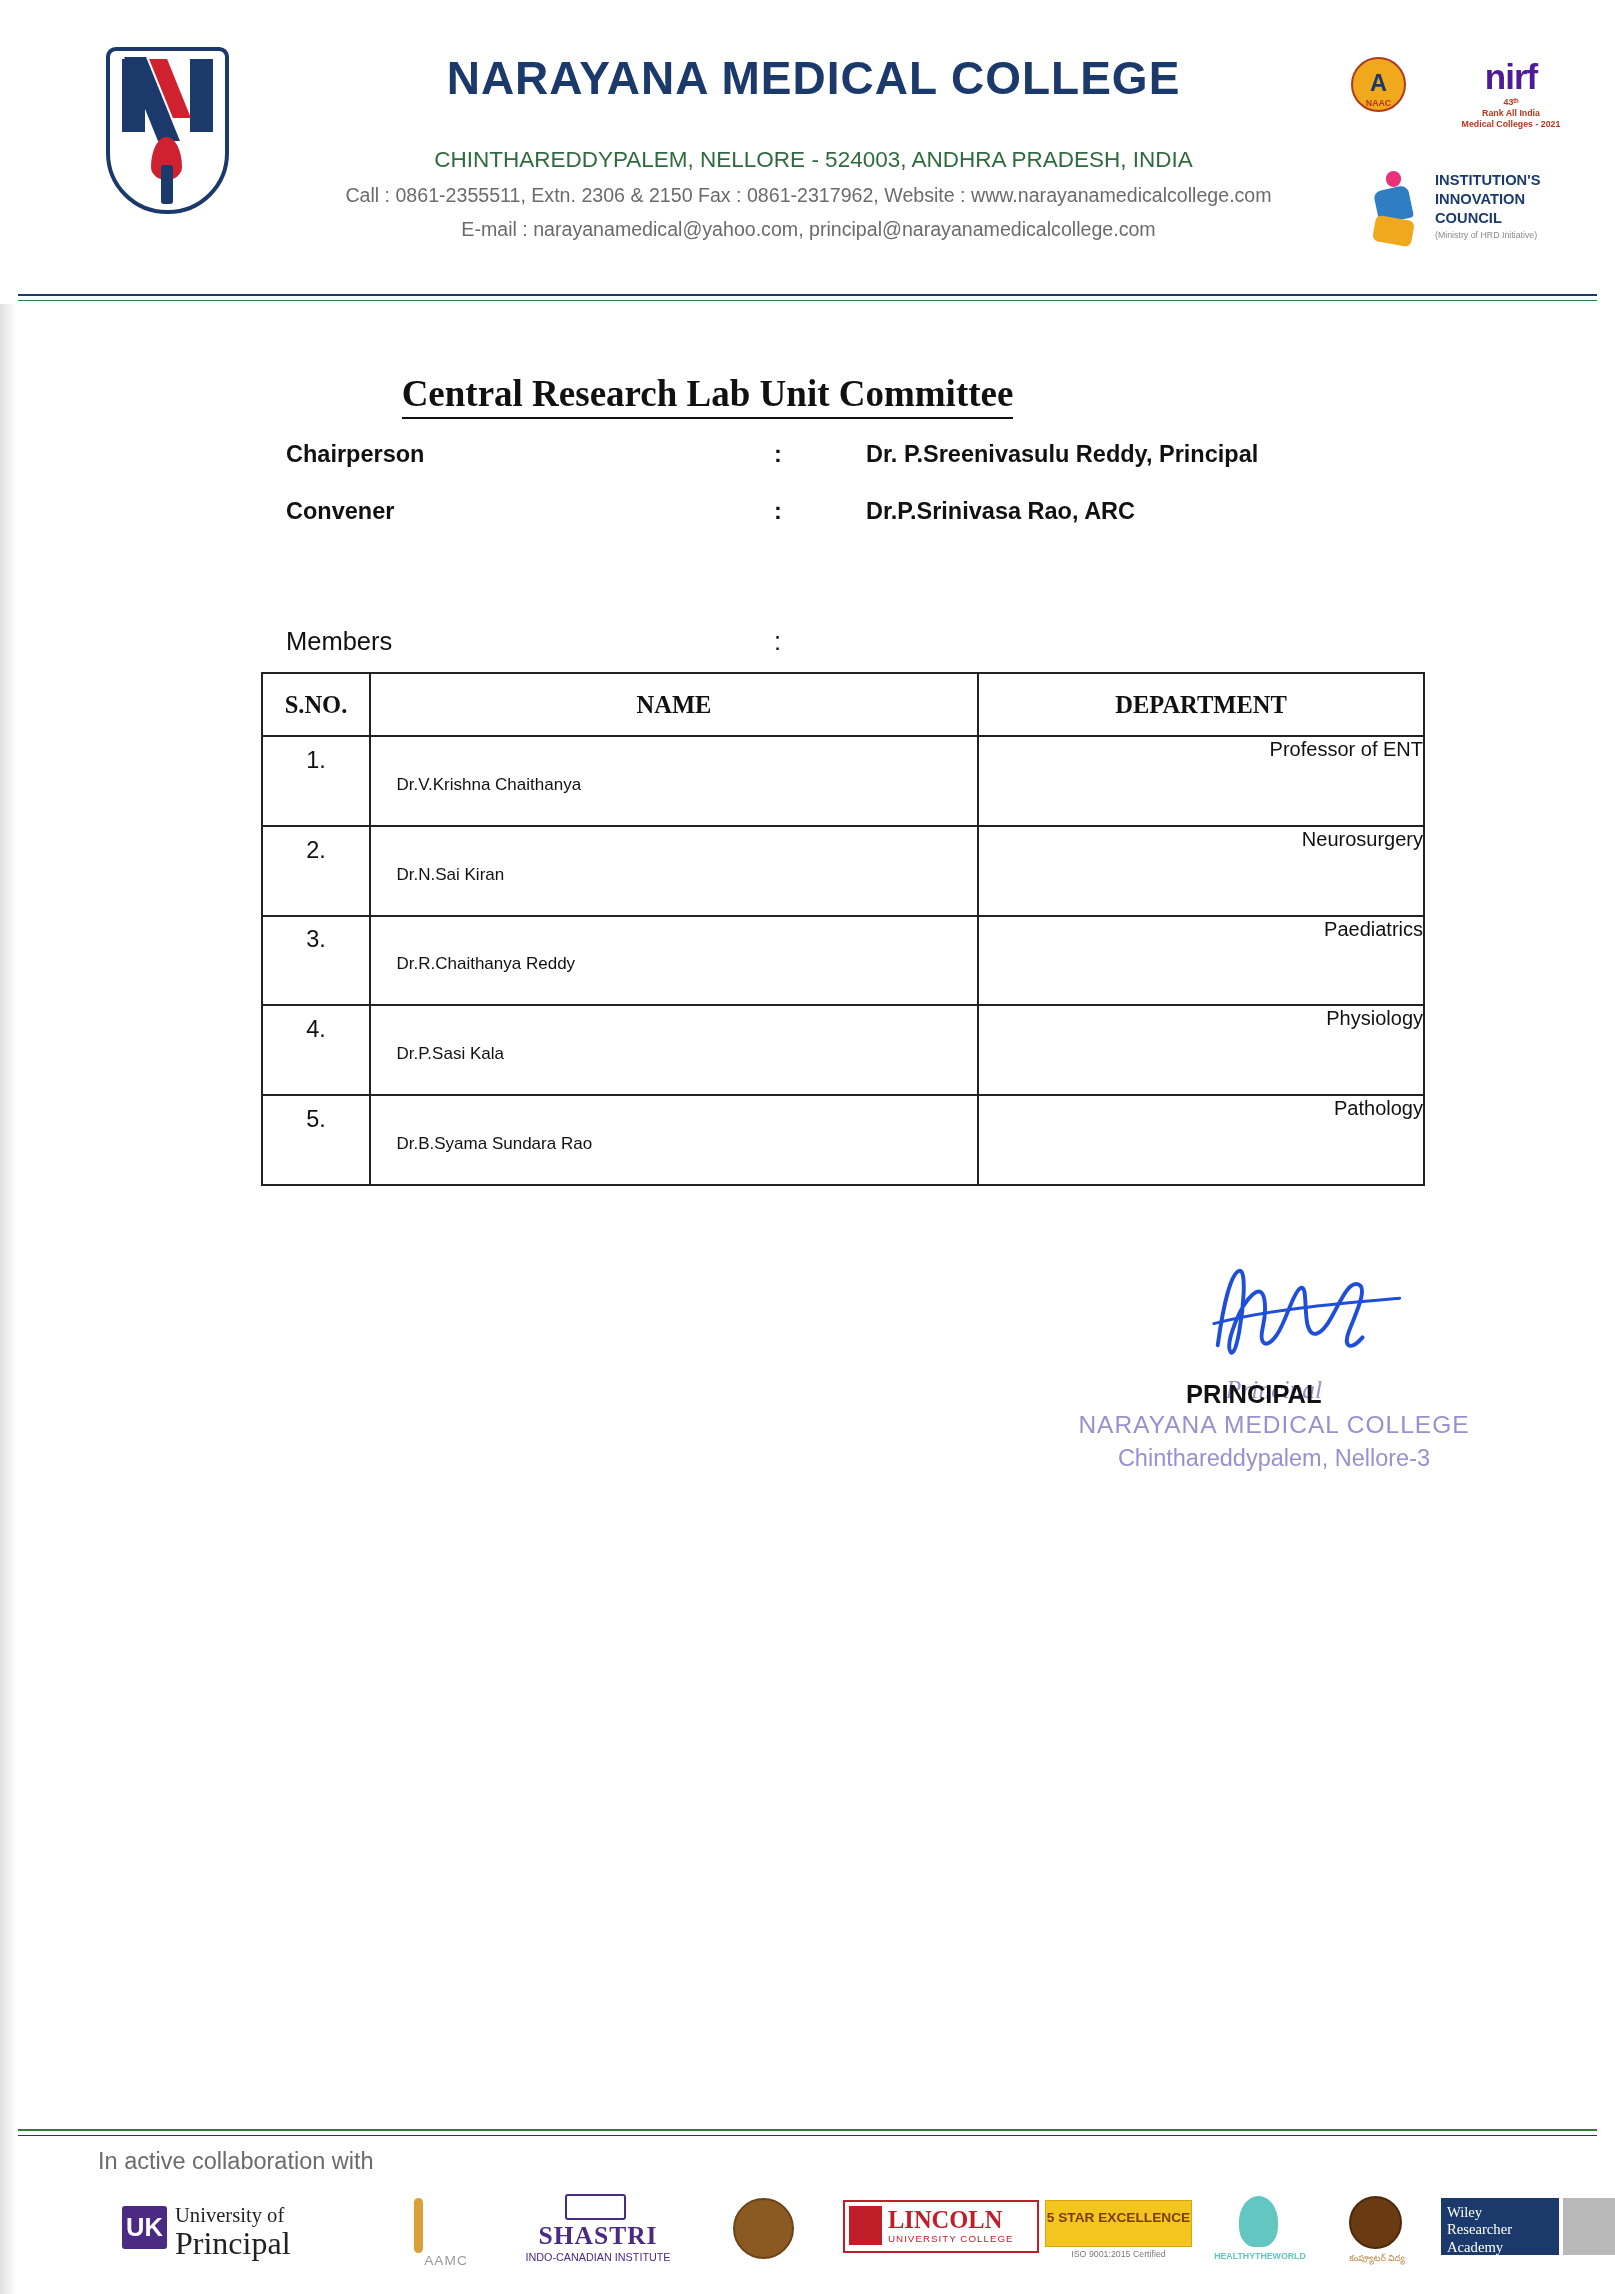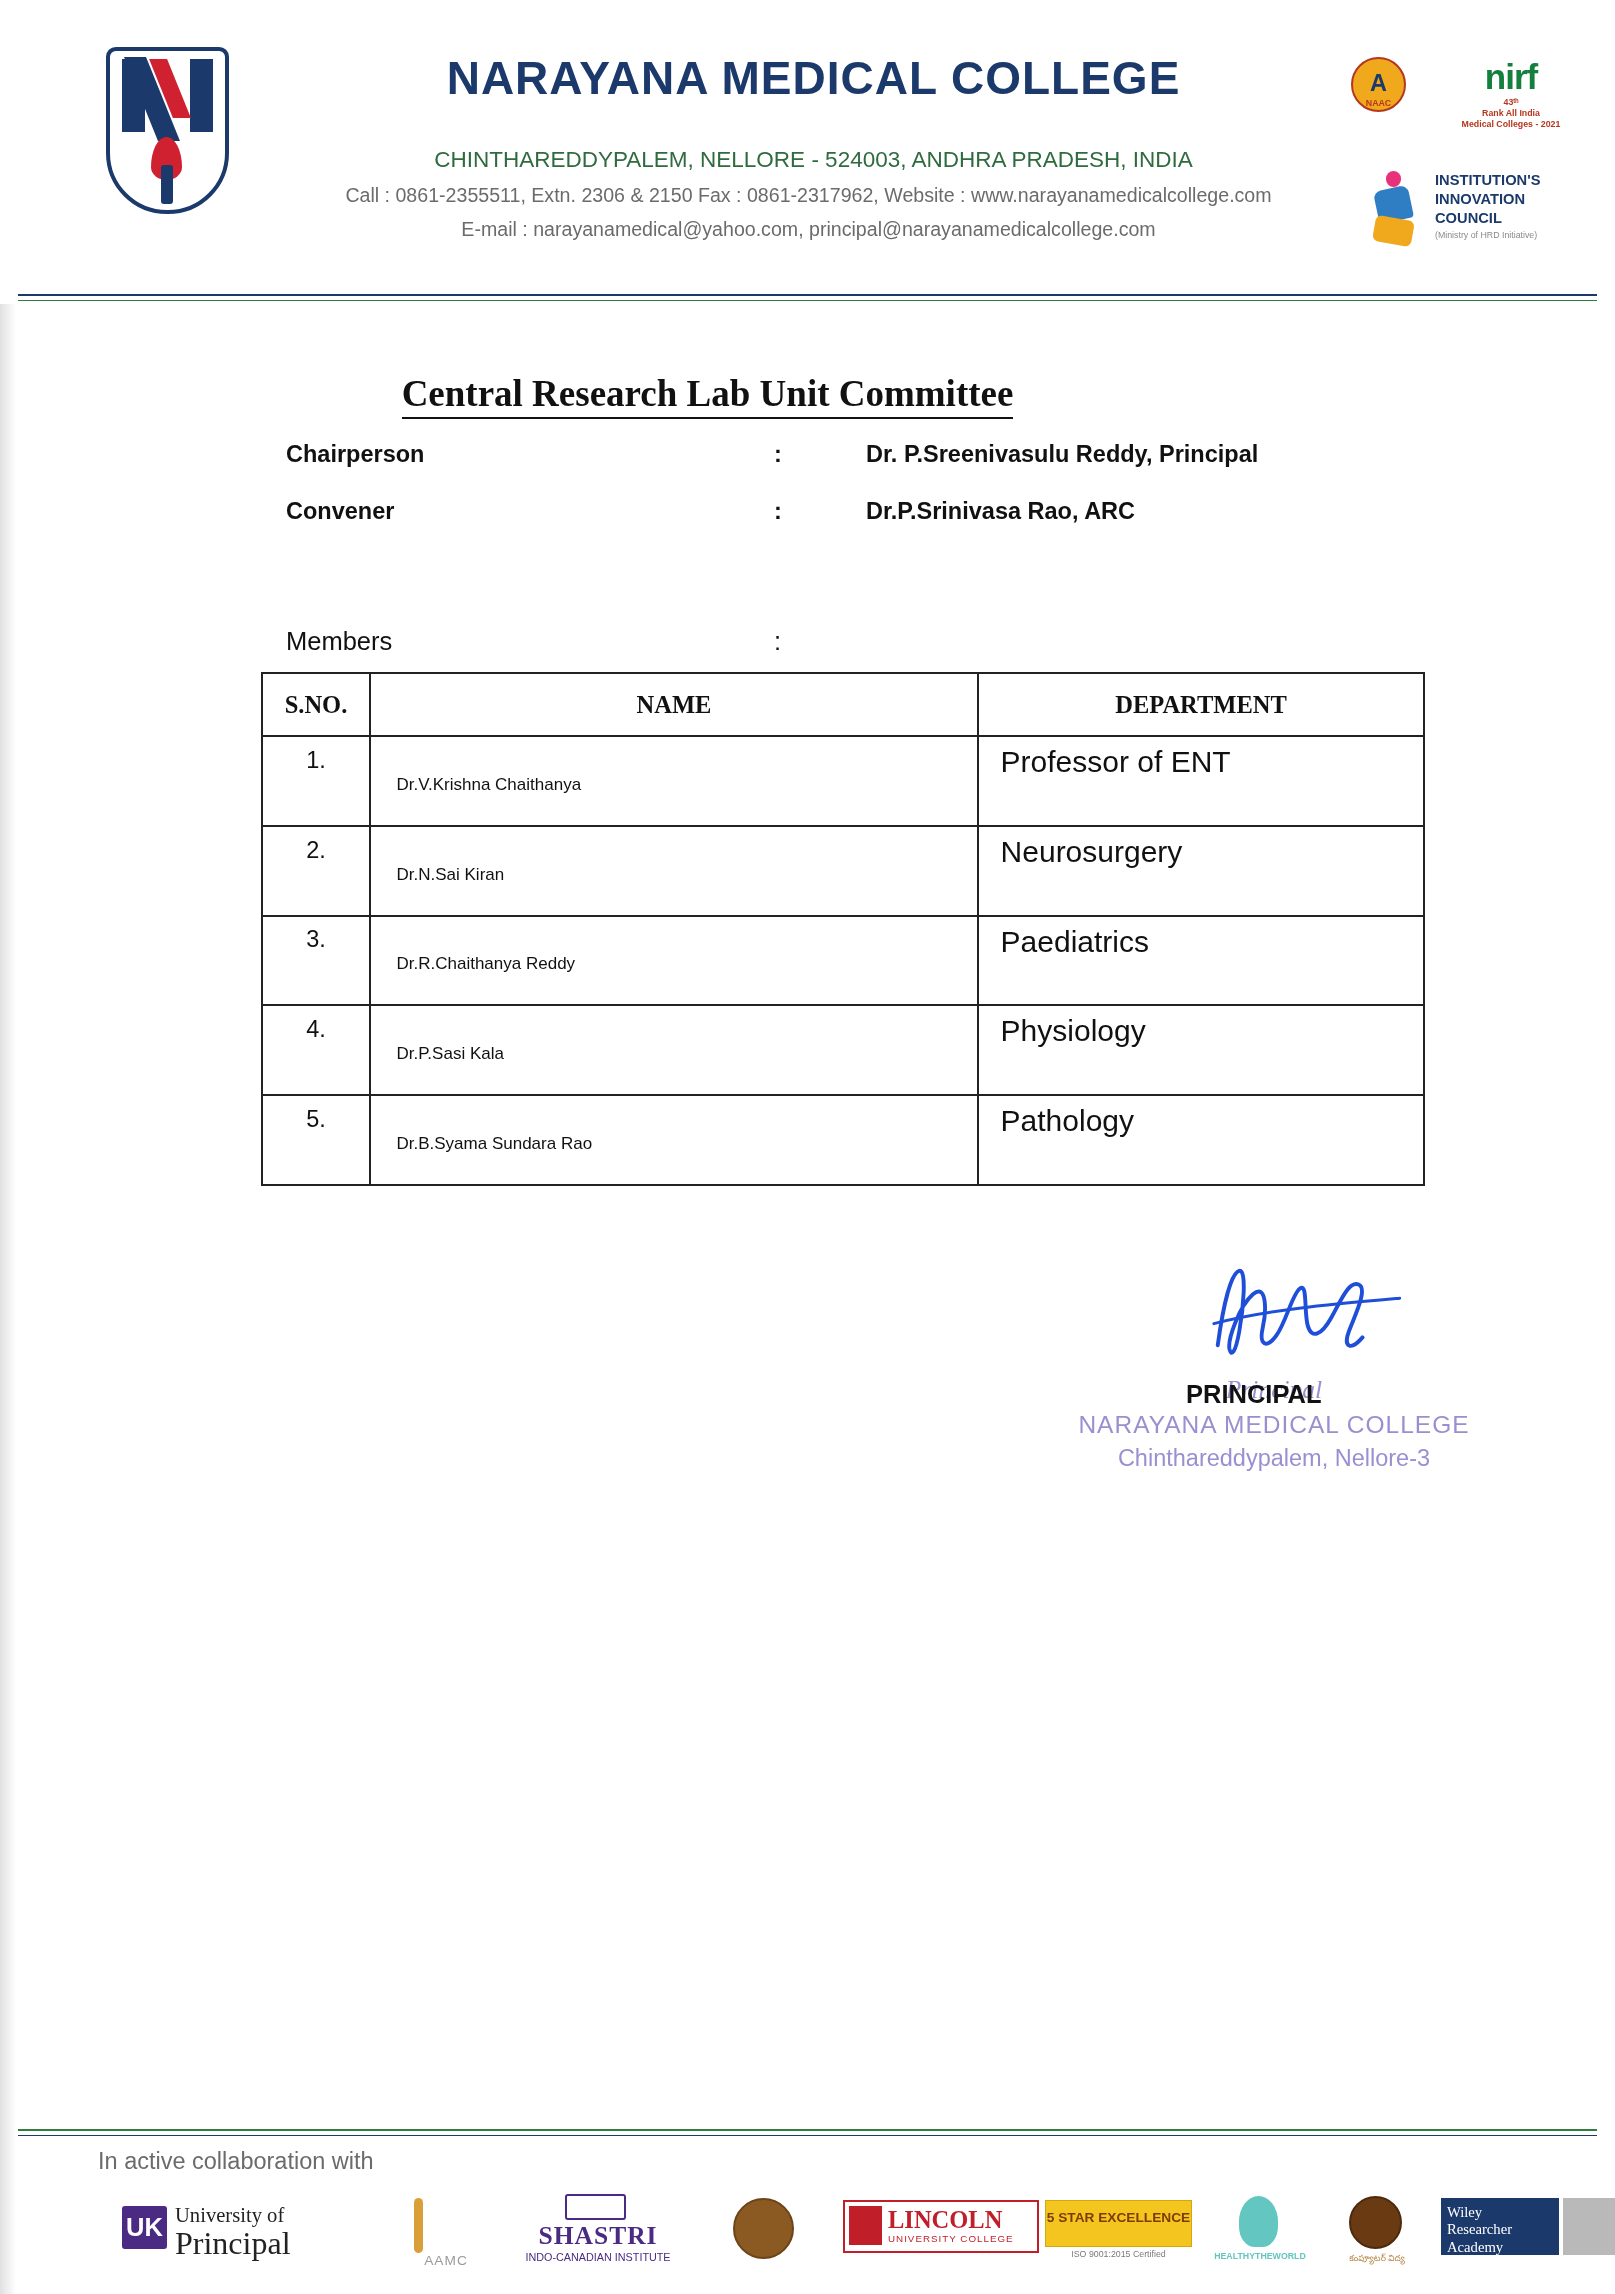--- a/index.html
+++ b/index.html
@@ -184,21 +184,21 @@
   .nirf {
     position: absolute;
     left: 1457px;
     top: 57px;
     width: 108px;
     text-align: center;
   }
   .nirf .word {
     font-size: 35px;
     font-weight: bold;
-    color: #15803d;
+    color: #4c1d95;
     letter-spacing: -1px;
   }
   .nirf .rank {
     font-size: 8.8px;
     font-weight: bold;
     color: #b4371f;
     line-height: 1.25;
   }
   .iic {
     position: absolute;
@@ -332,23 +332,24 @@
     padding-top: 9.8px;
   }
   table.members td.name {
     padding-left: 25.5px;
     font-size: 17px;
     vertical-align: bottom;
     padding-bottom: 30px;
   }
   table.members td.dept {
     padding-left: 21.6px;
-    font-size: 30px;
+    font-size: 20px;
     vertical-align: top;
-    padding-top: 8px;
+    padding-top: 1px;
+    text-align: right;
   }
   col.c-sno { width: 108px; }
   col.c-name { width: 608px; }
   col.c-dept { width: 446px; }
 
   
   .sign-area {
     position: absolute;
     left: 1039px;
     top: 1255px;

